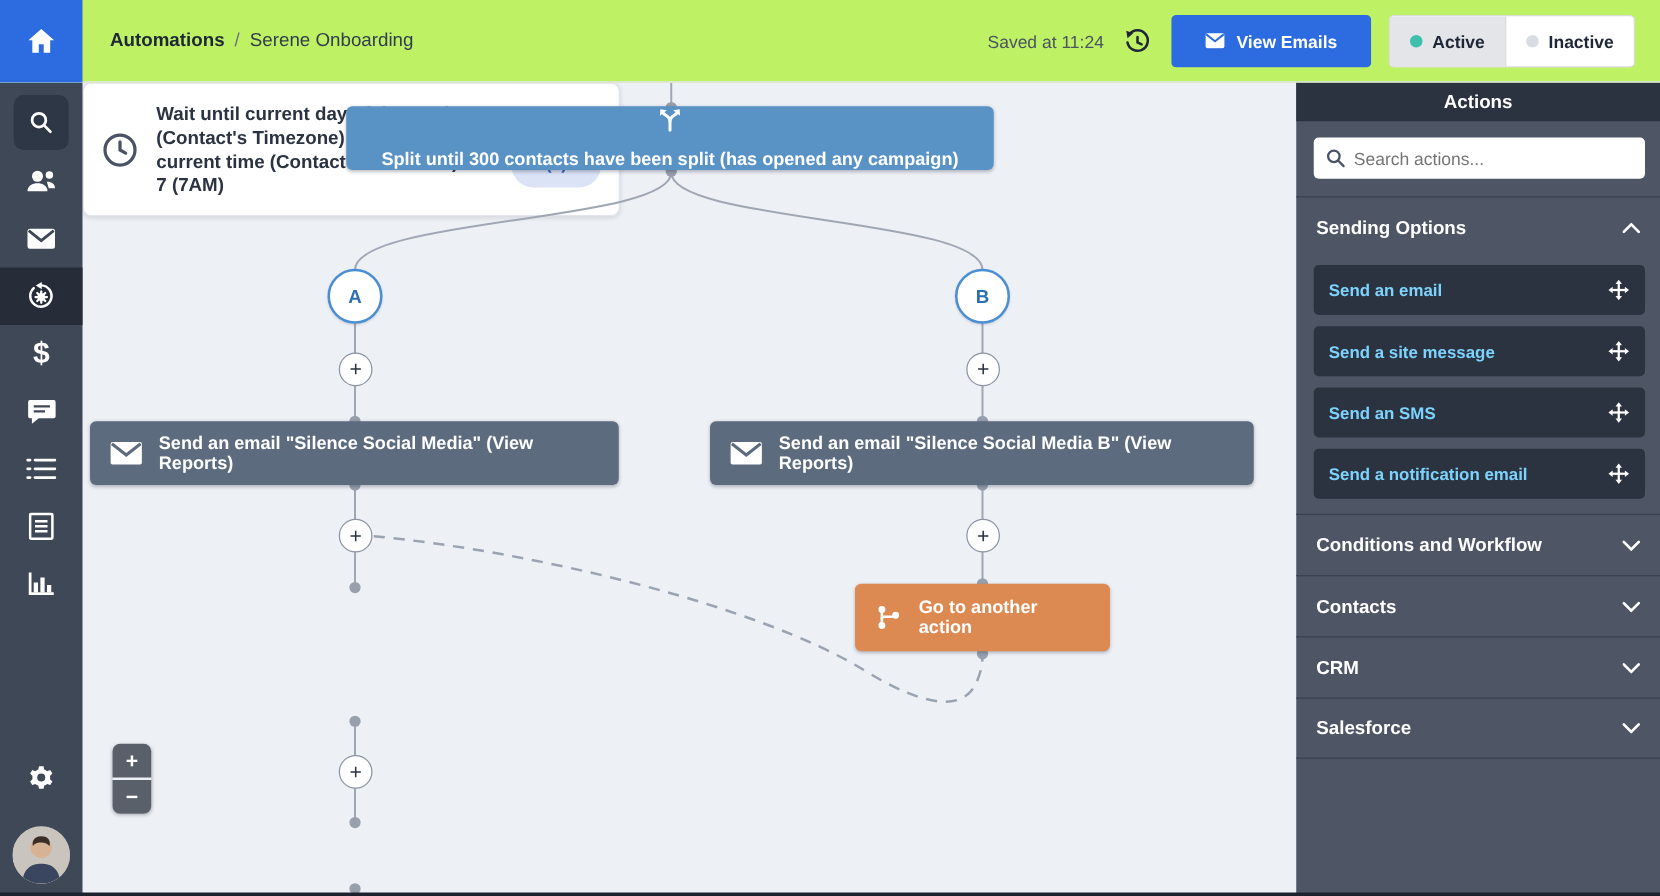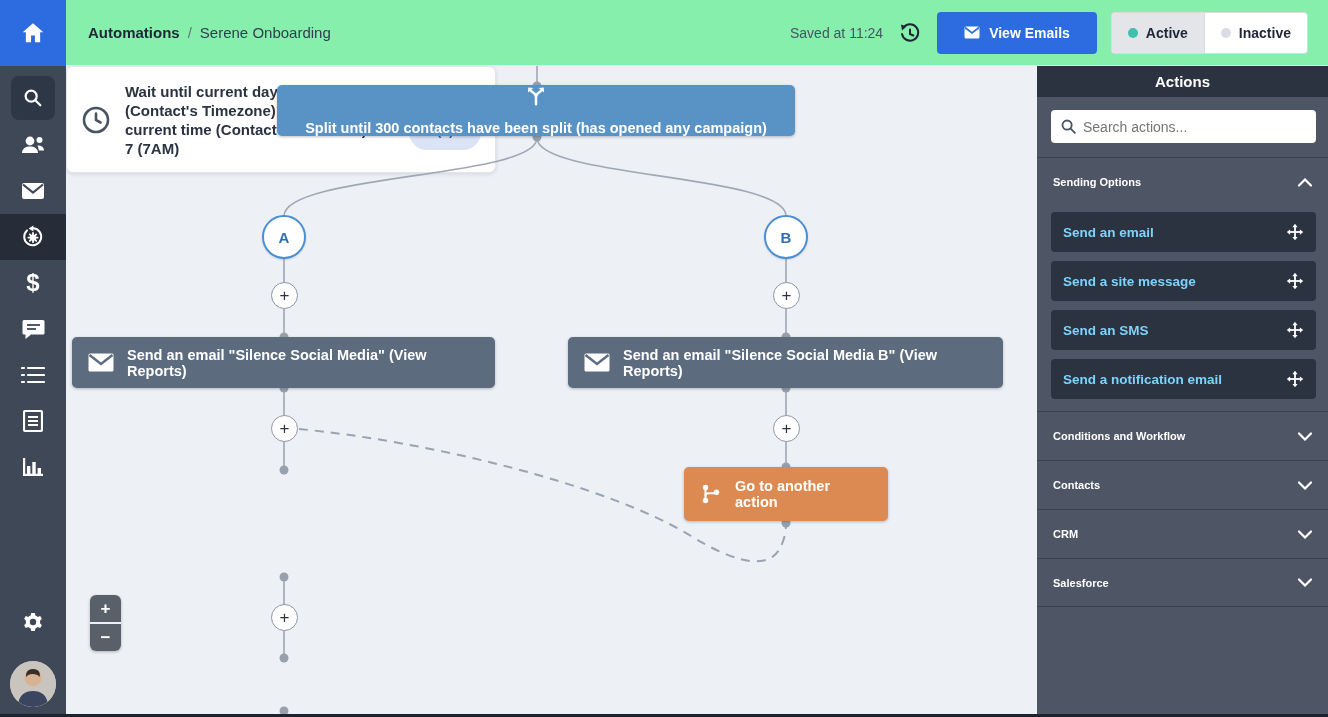--- a/index.html
+++ b/index.html
@@ -1,19 +1,19 @@
 <!DOCTYPE html>
 <html><head>
 <meta charset="utf-8">
 <style>
   * { margin:0; padding:0; box-sizing:border-box; }
   html,body { width:1328px; height:717px; overflow:hidden; font-family:"Liberation Sans", sans-serif; background:#edf0f5; }
 
   
-  .topbar { position:absolute; left:0; top:0; width:1328px; height:66px; background:#86efac; border-bottom:1px solid #e3e5ea; z-index:30; display:flex; align-items:center; }
+  .topbar { position:absolute; left:0; top:0; width:1328px; height:66px; background:#bef264; border-bottom:1px solid #e3e5ea; z-index:30; display:flex; align-items:center; }
   .home-box { width:66px; height:66px; background:#2d6ce0; display:flex; align-items:center; justify-content:center; flex:0 0 66px; cursor:pointer; }
   .breadcrumb { margin-left:22px; font-size:15px; color:#333c4e; display:flex; gap:8px; align-items:center; }
   .breadcrumb .crumb-root { font-weight:bold; color:#1f2637; }
   .breadcrumb .crumb-sep { color:#6b7280; }
   .topbar-right { margin-left:auto; display:flex; align-items:center; gap:14px; padding-right:20px; }
   .saved-status { font-size:14px; color:#4a5264; }
   .history-btn { width:26px; height:26px; display:flex; align-items:center; justify-content:center; cursor:pointer; }
   .btn { height:42px; border-radius:4px; font-size:14px; font-weight:bold; display:flex; align-items:center; gap:9px; padding:0 26px; cursor:pointer; border:1px solid transparent; }
   .btn-primary { background:#2d6ce0; color:#fff; }
   .btn-secondary { background:#fff; color:#1f2637; border:1px solid #d9dbe0; }
@@ -53,21 +53,21 @@
   .zoom-btn:first-child { border-radius:6px 6px 0 0; }
   .zoom-btn:last-child { border-radius:0 0 6px 6px; }
 
   
   .actions-panel { position:absolute; left:1037px; top:66px; width:291px; height:651px; background:#4e5564; z-index:20; }
   .actions-header { height:31px; background:#2b3240; color:#fff; font-size:15px; font-weight:bold; display:flex; align-items:center; justify-content:center; }
   .search-area { padding:13px 12px 14px 14px; }
   .action-search { width:100%; height:33px; border:none; border-radius:4px; background:#fff; font-size:14px; color:#1f2637; padding:0 10px 0 32px; outline:none; font-family:"Liberation Sans", sans-serif; }
   .search-wrap-rel { position:relative; }
   .search-wrap-rel .mag { position:absolute; left:9px; top:8px; }
-  .panel-section-head { height:49px; display:flex; align-items:center; justify-content:space-between; padding:0 16px; color:#fff; font-size:11px; font-weight:bold; border-top:1px solid #3a4150; cursor:pointer; }
+  .panel-section-head { height:49px; display:flex; align-items:center; justify-content:space-between; padding:0 16px; color:#fff; font-size:15px; font-weight:bold; border-top:1px solid #3a4150; cursor:pointer; }
   .panel-items { padding:6px 12px 12px 14px; display:flex; flex-direction:column; gap:9px; }
   .action-card { height:40px; background:#2b3240; border-radius:4px; display:flex; align-items:center; justify-content:space-between; padding:0 12px; color:#7dd3fc; font-size:13.5px; font-weight:bold; cursor:grab; }
   .accordion-last-border { border-bottom:1px solid #3a4150; }
 
   .bottom-strip { position:absolute; left:0; bottom:0; width:1328px; height:3px; background:#1c222e; z-index:40; }
 
   svg { display:block; }
 </style>
 </head>
 <body>

